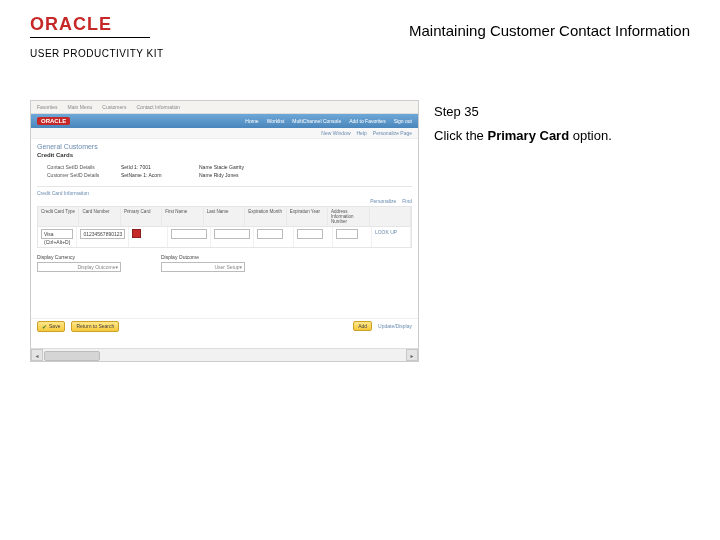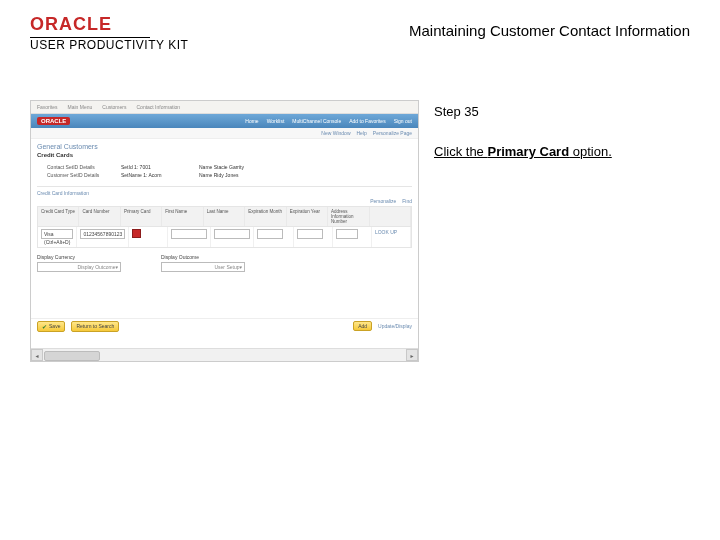--- a/index.html
+++ b/index.html
@@ -1,21 +1,21 @@
 <!DOCTYPE html>
 <html><head>
 <meta charset="utf-8">
 <style>
   html,body{margin:0;padding:0;width:720px;height:540px;background:#fff;font-family:Arial,Helvetica,sans-serif;color:#000;}
   .page{position:relative;width:720px;height:410px;}
   .header-area{position:absolute;left:30px;top:14px;width:660px;}
   .logo-block{position:absolute;left:0;top:0;}
   .oracle-logo{color:#c62828;font-weight:bold;font-size:18px;letter-spacing:1px;}
   .upk-line{height:1px;background:#000;width:120px;margin-top:2px;}
-  .upk-text{font-size:12px;letter-spacing:0.5px;margin-top:0;}
+  .upk-text{font-size:10px;letter-spacing:0.5px;margin-top:10px;}
   .doc-title{position:absolute;right:0;top:8px;font-size:15px;text-align:right;}
   .content{position:absolute;left:30px;top:100px;width:660px;}
   .screenshot{position:absolute;left:0;top:0;width:387px;height:260px;border:1px solid #ccc;background:#fff;overflow:hidden;font-size:5px;color:#444;}
   .ss-tabs{height:12px;background:#f4f3f0;border-bottom:1px solid #ddd;display:flex;align-items:center;padding-left:6px;gap:10px;color:#888;}
   .ss-tabs span{font-size:5px;}
   .ss-topbar{height:14px;background:linear-gradient(#6ea8d8,#4a86bb);display:flex;align-items:center;justify-content:space-between;padding:0 6px;color:#fff;}
   .ss-topbar .left{display:flex;align-items:center;gap:4px;}
   .ss-ora{background:#c62828;color:#fff;font-weight:bold;font-size:6px;padding:1px 4px;border-radius:2px;}
   .ss-topbar .right{display:flex;gap:8px;font-size:5px;}
   .ss-subbar{height:10px;background:#f7f7f7;border-bottom:1px solid #eee;display:flex;justify-content:flex-end;align-items:center;padding-right:6px;gap:6px;color:#6a8bb0;}
@@ -42,22 +42,22 @@
   .btn-yellow{background:linear-gradient(#ffe78a,#f6c93a);border:1px solid #caa225;border-radius:2px;padding:1px 4px;font-size:5px;display:flex;align-items:center;gap:2px;}
   .ico-check{color:#2e7d32;font-size:6px;}
   .ff-right{display:flex;align-items:center;gap:6px;}
   .btn-sm{background:linear-gradient(#ffe78a,#f6c93a);border:1px solid #caa225;border-radius:2px;padding:1px 4px;font-size:5px;}
   .link-sm{color:#6a8bb0;font-size:5px;}
   .ss-scroll{position:absolute;left:0;right:0;bottom:0;height:12px;background:#f1f1f1;border-top:1px solid #ddd;display:flex;align-items:center;}
   .sb-btn{width:10px;height:10px;background:#e4e4e4;border:1px solid #c8c8c8;display:flex;align-items:center;justify-content:center;font-size:6px;color:#666;}
   .sb-track{flex:1;height:10px;position:relative;}
   .sb-thumb{position:absolute;left:0;top:0;height:8px;margin:1px;width:54px;background:#d5d5d5;border:1px solid #bcbcbc;border-radius:2px;}
   .instr{position:absolute;left:404px;top:0;width:256px;font-size:13px;}
-  .step-hd{margin:4px 0 24px 0;}
-  .step-body{line-height:1.4;text-decoration:underline;}
+  .step-hd{margin:4px 0 8px 0;}
+  .step-body{line-height:1.4;}
   .step-body b{font-weight:bold;}
 </style>
 </head>
 <body>
 
 <div class="page">
   <div class="header-area">
     <div class="logo-block">
       <div class="oracle-logo">ORACLE</div>
       <div class="upk-line"></div>

